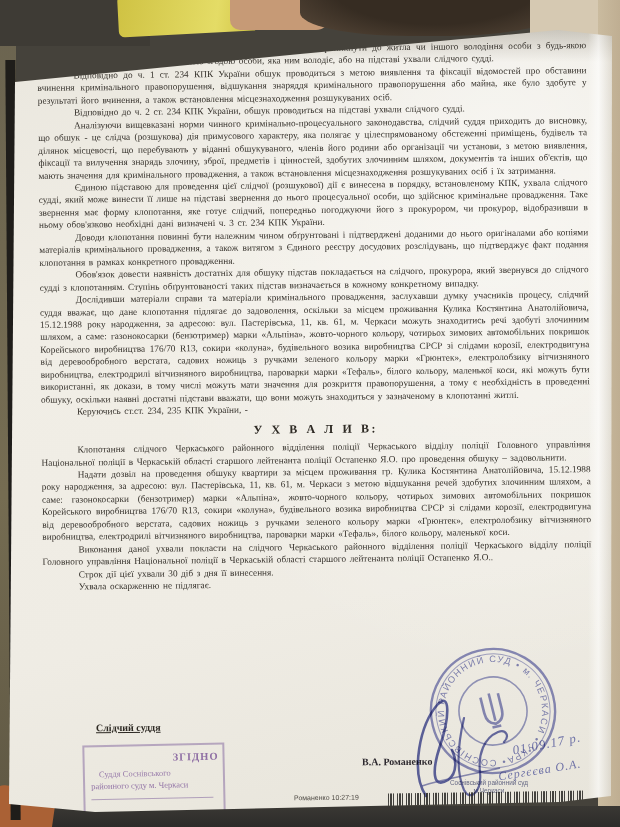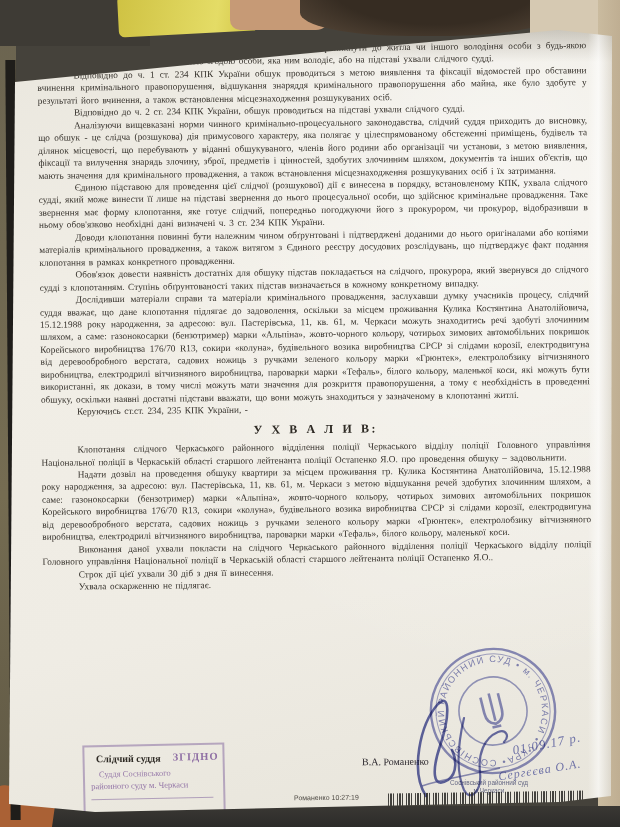--- a/index.html
+++ b/index.html
@@ -34,22 +34,22 @@
     transform:rotate(-.6deg);
     font-size:9.3px; line-height:12.45px; color:#35312b;
     text-align:justify; word-spacing:1.2px;
   }
   .doc-text p{margin:0; text-indent:36px;}
   .heading{
     text-align:center; text-indent:0 !important; font-weight:bold;
     font-size:12px; letter-spacing:2.5px; margin:7px 0 6px 0 !important; color:#2e2a24;
   }
 
-  .sig-label{position:absolute;left:96px;top:753px;font-weight:bold;font-size:10px;color:#2e2a24;transform:rotate(-.6deg);}
-  .judge-name{position:absolute;left:362px;top:756px;font-weight:normal;font-size:10px;color:#2e2a30;transform:rotate(-.6deg);}
+  .sig-label{position:absolute;left:96px;top:722px;font-weight:bold;font-size:10px;color:#2e2a24;transform:rotate(-.6deg);text-decoration:underline;}
+  .judge-name{position:absolute;left:362px;top:756px;font-weight:bold;font-size:10px;color:#2e2a30;transform:rotate(-.6deg);}
 
   .copy-stamp{
     position:absolute;left:83px;top:744px;width:138px;height:66px;
     border:2px solid rgba(140,110,180,.5); transform:rotate(-1.2deg);
     color:#8a63b0; mix-blend-mode:multiply; font-size:8.5px; line-height:11px;
   }
   .copy-stamp .approved{position:absolute;right:4px;top:6px;font-weight:bold;font-size:10.5px;letter-spacing:1px;opacity:.85;}
   .copy-stamp .l2{position:absolute;left:14px;top:22px;opacity:.75;}
   .copy-stamp .l3{position:absolute;left:6px;top:34px;opacity:.8;}
   .copy-stamp .rule{position:absolute;left:6px;top:52px;width:122px;border-top:1px solid rgba(140,110,180,.55);}

